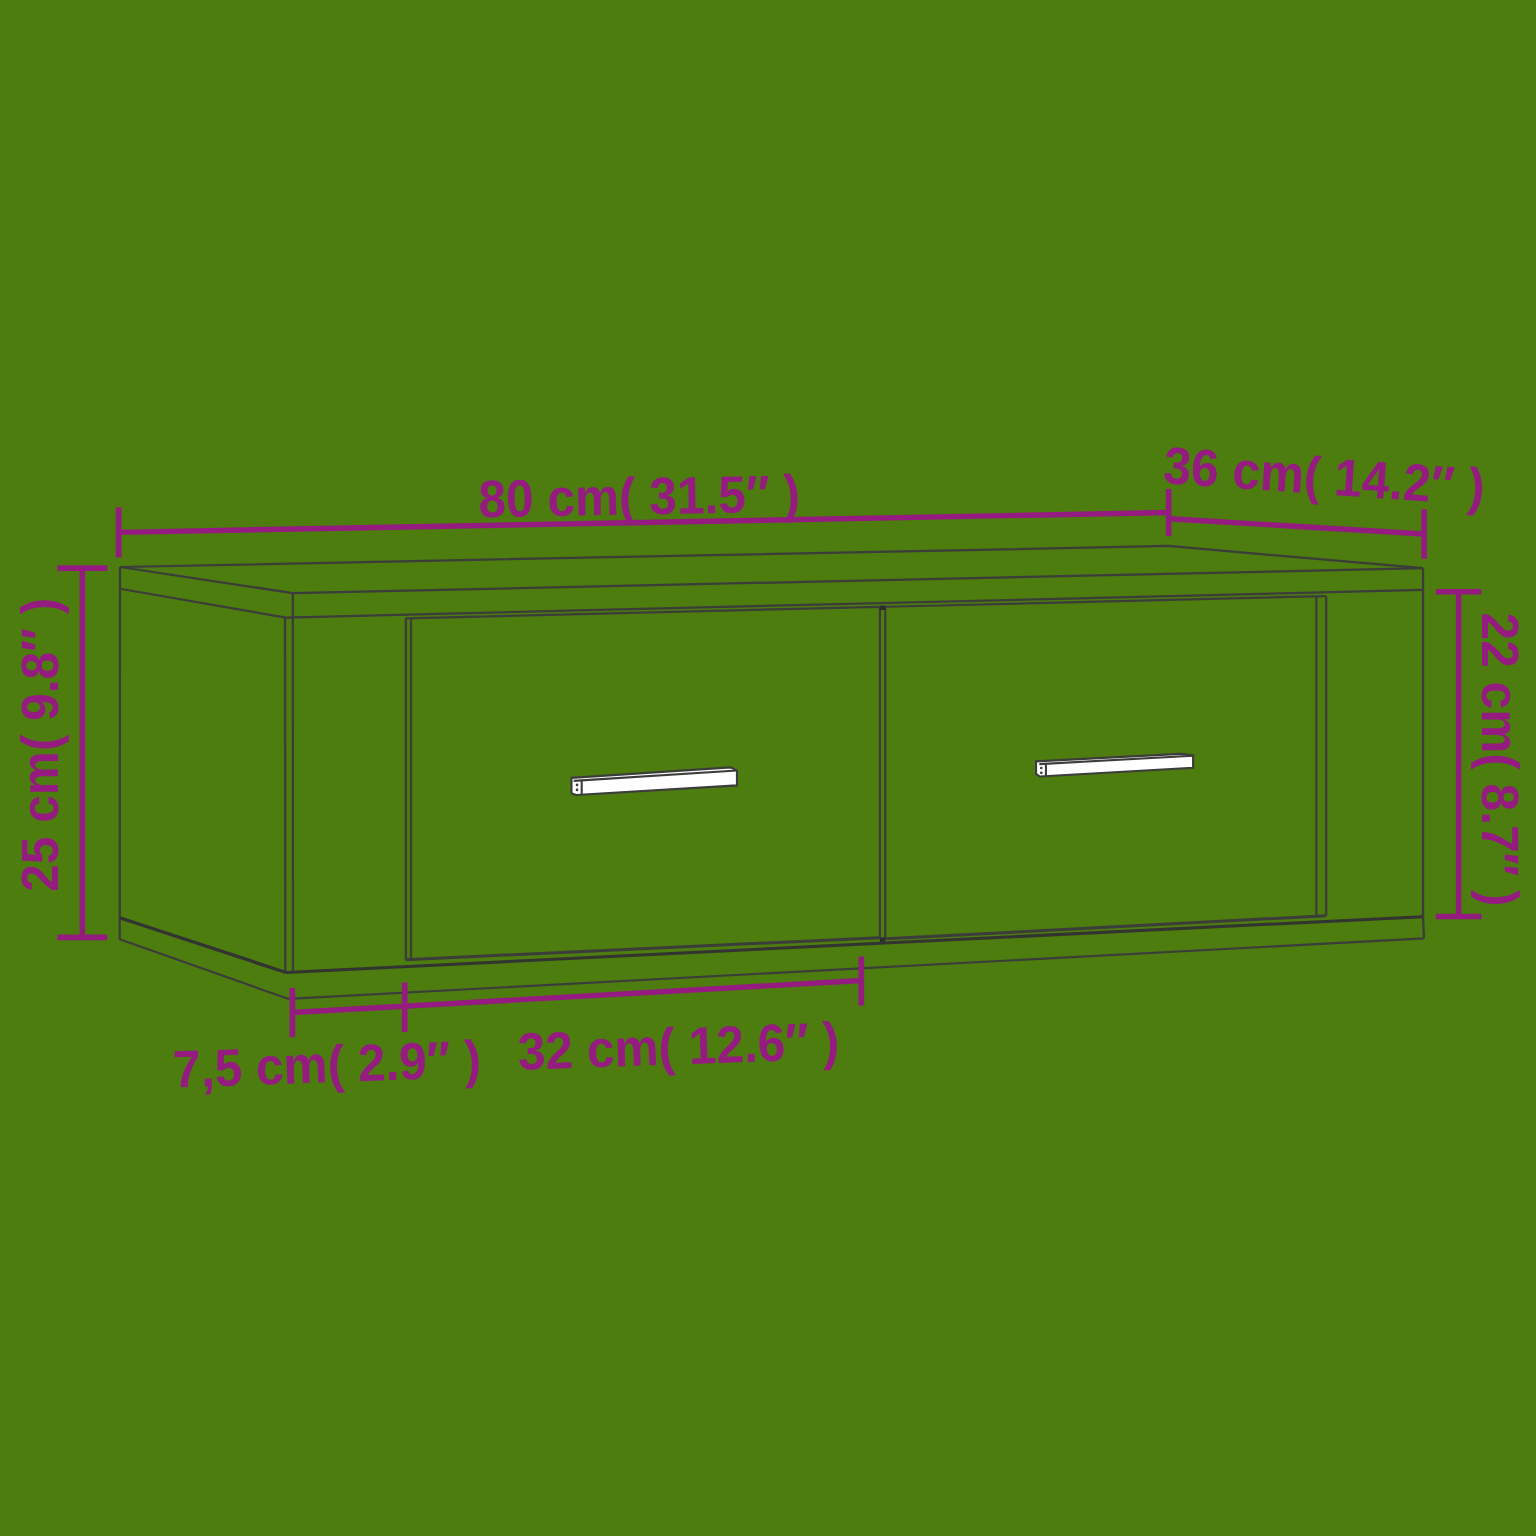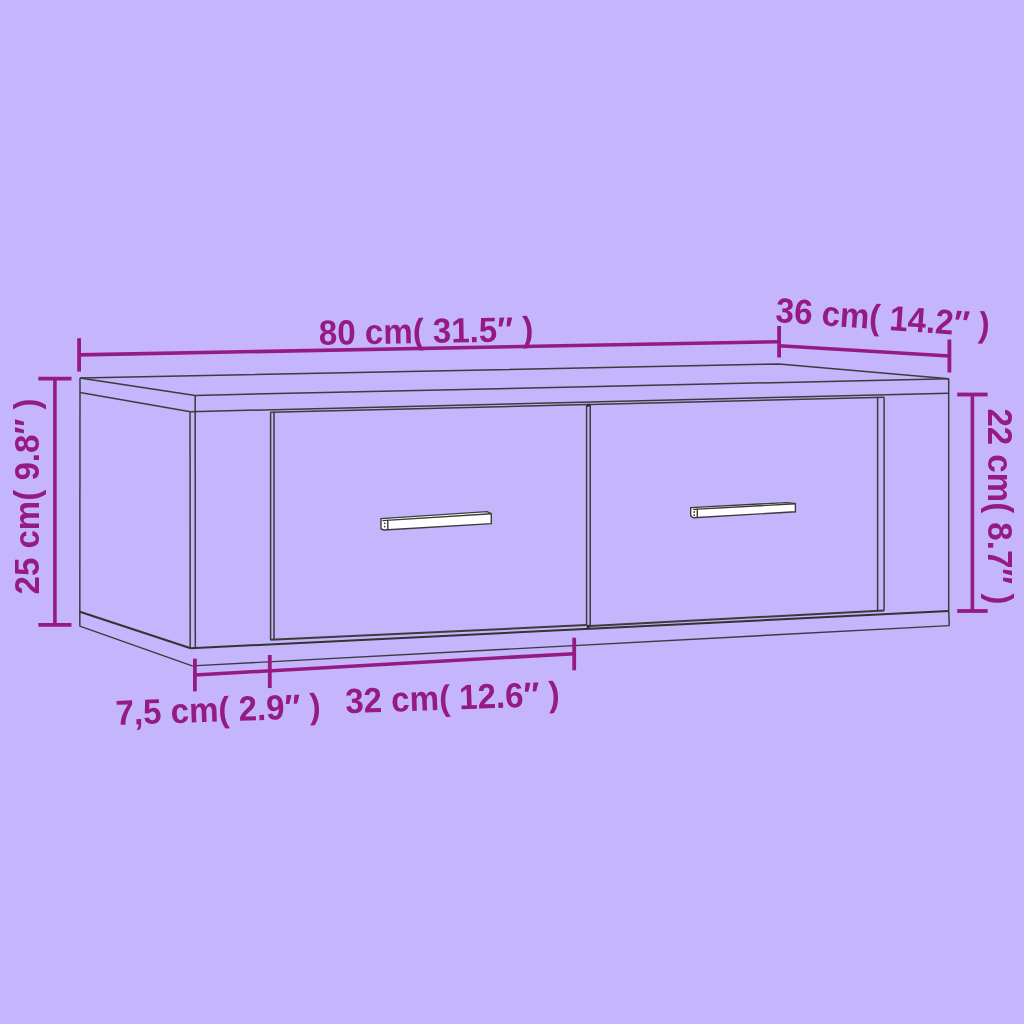--- a/index.html
+++ b/index.html
@@ -1,16 +1,16 @@
 <!DOCTYPE html>
 <html><head>
 <meta charset="utf-8">
 <style>
   html,body{margin:0;padding:0;background:#ffffff;}
-  #page{width:1024px;height:1024px;position:relative;overflow:hidden;background:#c4b5fd;}
+  #page{width:1024px;height:1024px;position:relative;overflow:hidden;background:#4d7c0f;}
   svg{position:absolute;top:0;left:0;}
   text{font-family:"Liberation Sans", sans-serif;font-weight:bold;fill:#951B81;}
 </style>
 </head>
 <body>
 <div id="page">
 <svg width="1024" height="1024" viewBox="0 0 1024 1024">
 
   <g stroke="#3C3C3B" fill="none" stroke-width="1.5">
 

